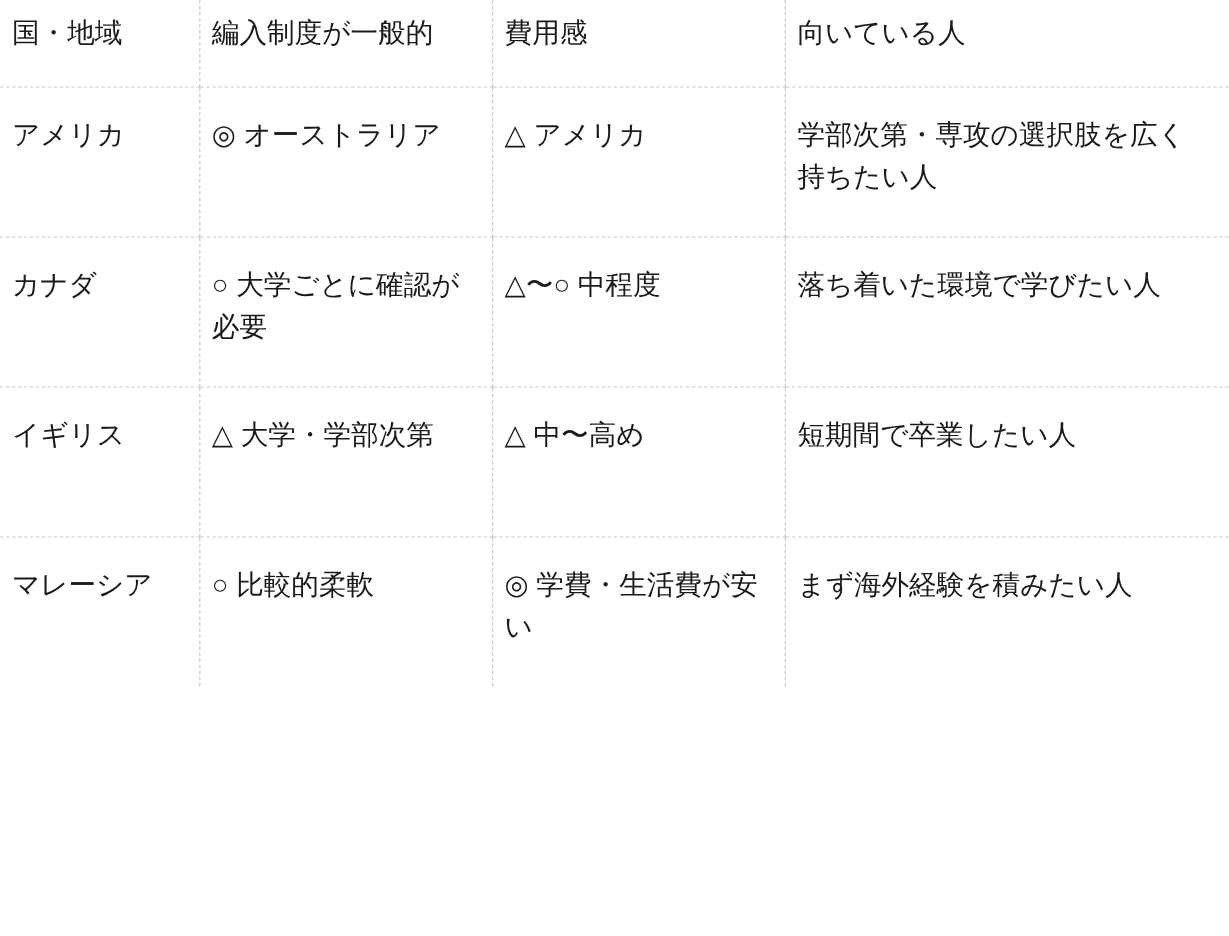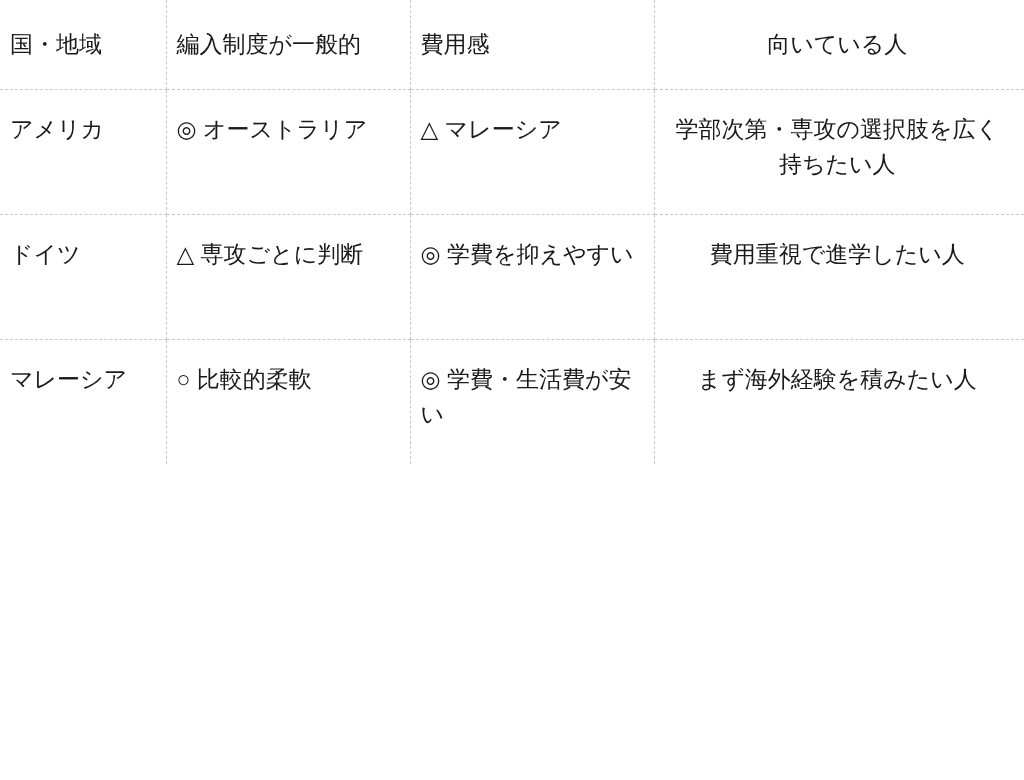--- a/index.html
+++ b/index.html
@@ -36,24 +36,23 @@
     font-weight: normal;
     padding: 22px 14px 22px 10px;
     border-bottom: 1px dashed #c9c9c9;
     border-right: 1px dashed #c9c9c9;
     color: #1a1a1a;
     word-break: break-all;
   }
   table.compare th:last-child,
   table.compare td:last-child {
     border-right: none;
-    text-align: center;
   }
   table.compare thead th {
-    padding-top: 27px;
+    padding-top: 10px;
     padding-bottom: 26px;
   }
   table.compare tbody tr td {
     height: 80px;
   }
   table.compare tbody tr:last-child td {
     border-bottom: none;
   }
 </style>
 </head>
@@ -72,28 +71,34 @@
         <th>国・地域</th>
         <th>編入制度が一般的</th>
         <th>費用感</th>
         <th>向いている人</th>
       </tr>
     </thead>
     <tbody>
       <tr>
         <td>アメリカ</td>
         <td>◎ オーストラリア</td>
-        <td>△ マレーシア</td>
+        <td>△ アメリカ</td>
         <td>学部次第・専攻の選択肢を広く持ちたい人</td>
       </tr>
       <tr>
-        <td>ドイツ</td>
-        <td>△ 専攻ごとに判断</td>
-        <td>◎ 学費を抑えやすい</td>
-        <td>費用重視で進学したい人</td>
+        <td>カナダ</td>
+        <td>○ 大学ごとに確認が必要</td>
+        <td>△〜○ 中程度</td>
+        <td>落ち着いた環境で学びたい人</td>
+      </tr>
+      <tr>
+        <td>イギリス</td>
+        <td>△ 大学・学部次第</td>
+        <td>△ 中〜高め</td>
+        <td>短期間で卒業したい人</td>
       </tr>
       <tr>
         <td>マレーシア</td>
         <td>○ 比較的柔軟</td>
         <td>◎ 学費・生活費が安い</td>
         <td>まず海外経験を積みたい人</td>
       </tr>
     </tbody>
   </table>
 </div>

